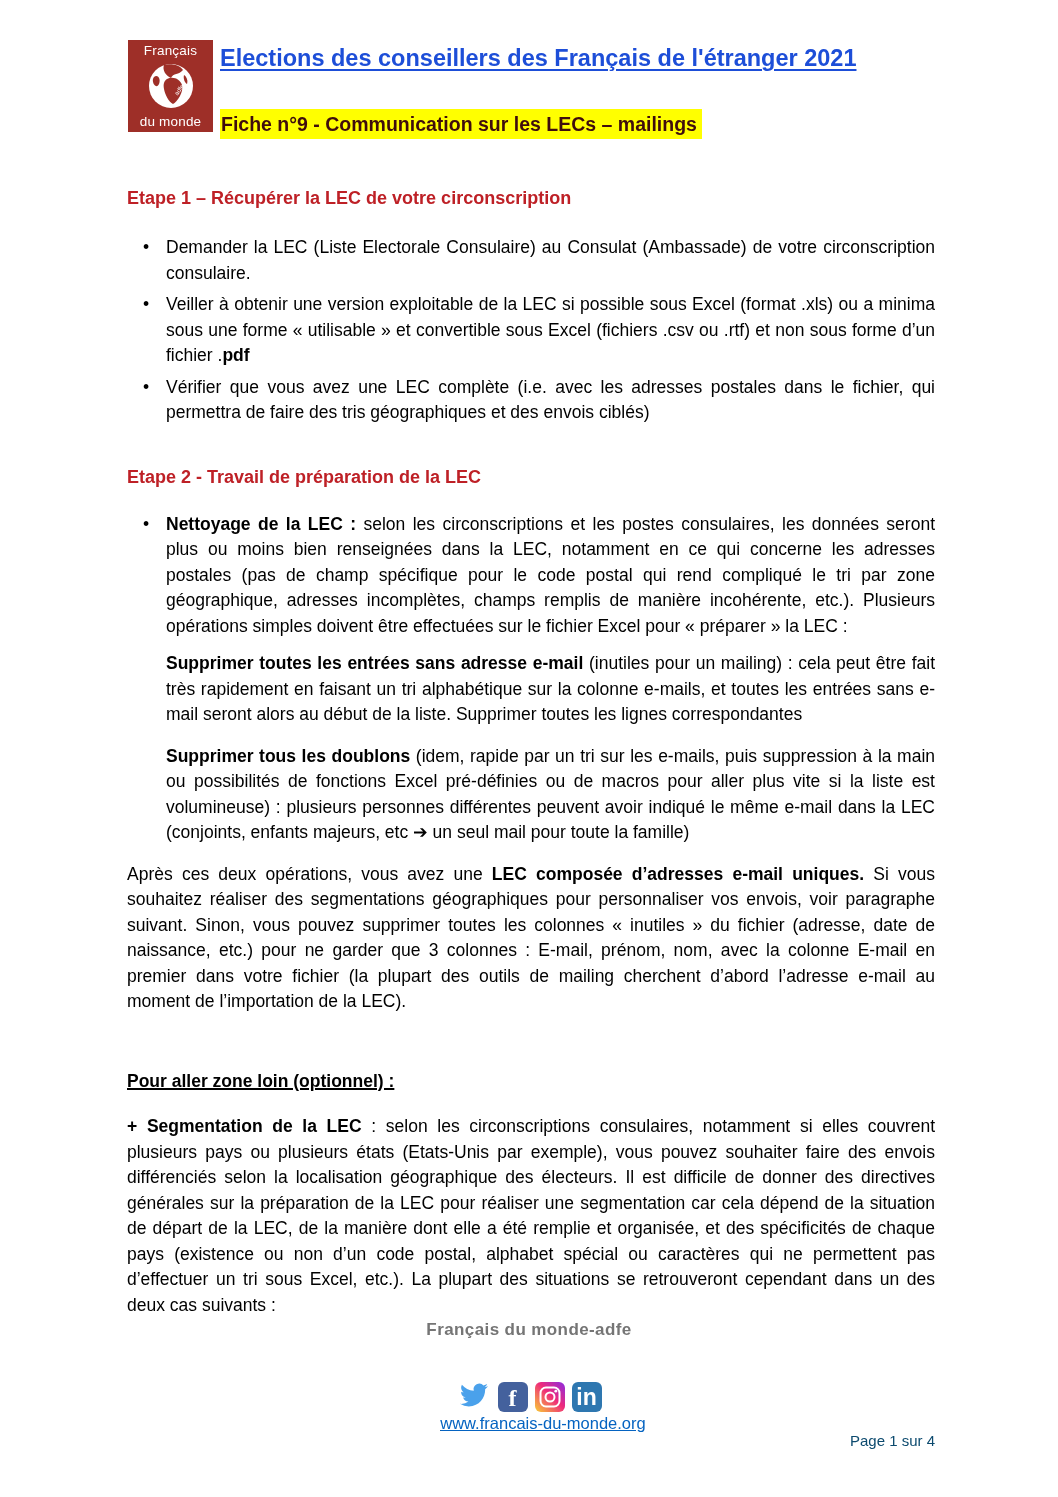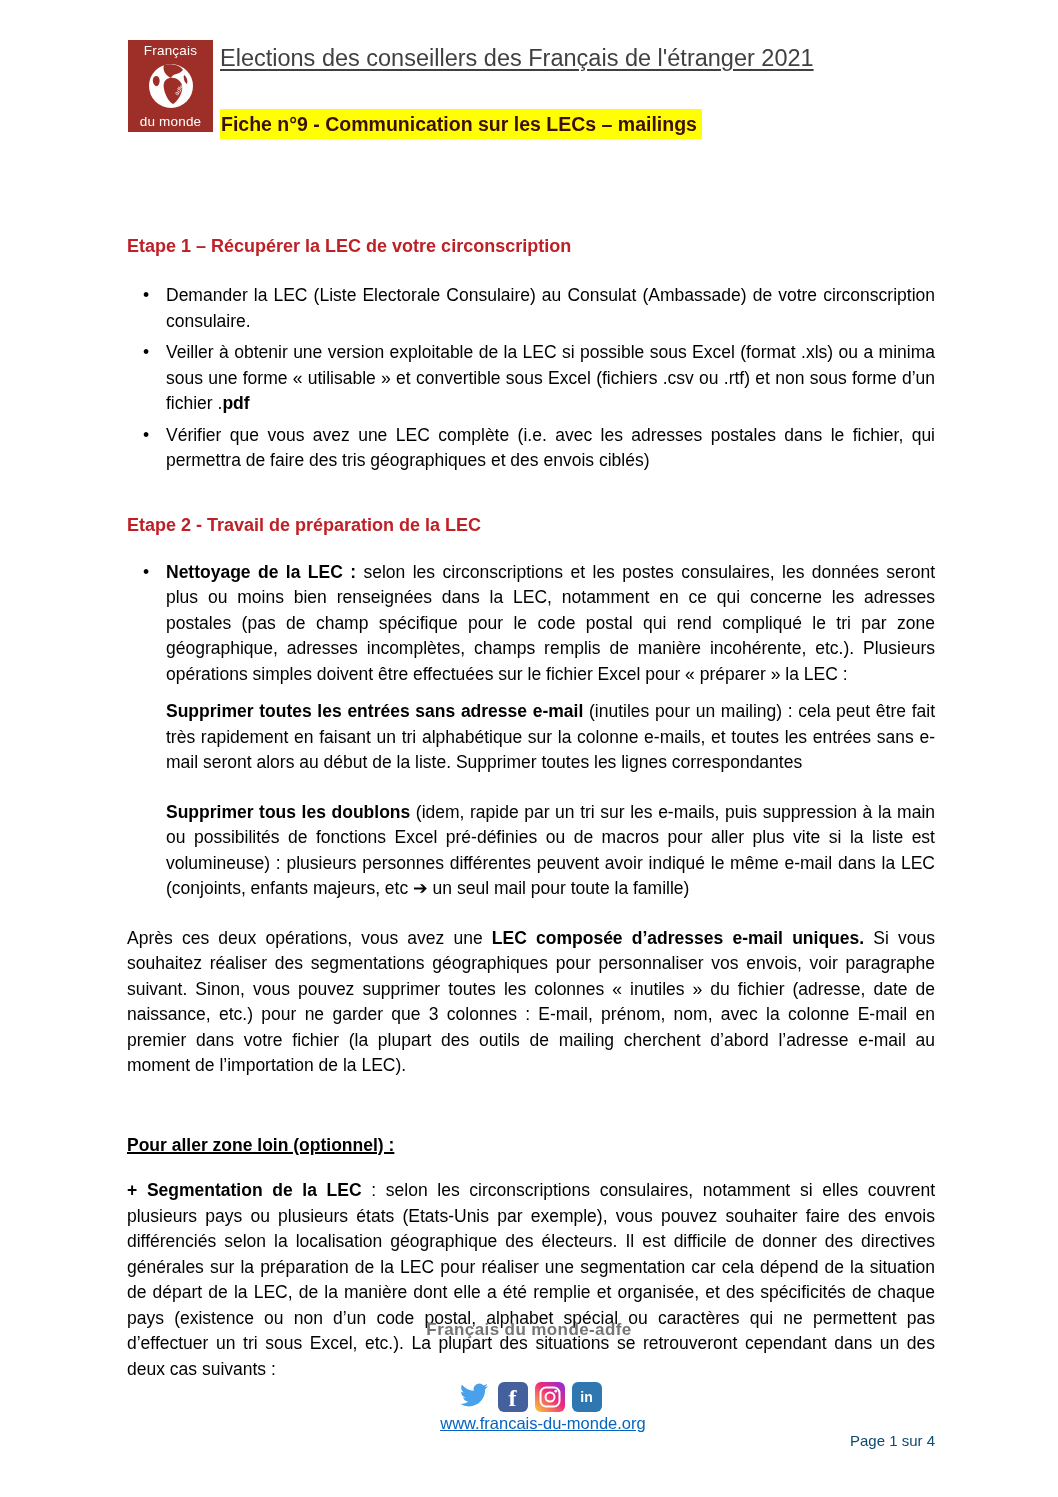--- a/index.html
+++ b/index.html
@@ -16,47 +16,47 @@
   .header { display:flex; padding:40px 123px 0 128px; }
   .logo {
     width:85px; height:92px; background:#9E2F28; color:#fff;
     display:flex; flex-direction:column; align-items:center; justify-content:space-between;
     padding:3px 2px; flex-shrink:0;
   }
   .logo .logo-line { font-size:13.5px; line-height:15px; letter-spacing:.2px; }
   .logo svg { display:block; }
   .titles { margin-left:7px; padding-top:3px; }
   .doc-title {
-    font-size:23.5px; font-weight:normal; color:#404040;
+    font-size:23.5px; font-weight:bold; color:#1d4ed8;
     text-decoration:underline; text-decoration-thickness:2px; text-underline-offset:3px;
     line-height:30px; white-space:nowrap;
   }
   .doc-subtitle {
     display:inline-block; margin-top:18px;
     background:#FFFF00; color:#3F0D0D;
     font-size:19.5px; font-weight:bold; line-height:24px;
     padding:3px 5px 3px 1px; white-space:nowrap;
   }
   
   .content { padding:0 123px 0 127px; }
   .etape-heading {
     color:#BE2026; font-weight:bold; font-size:18px; line-height:22px;
   }
-  .etape-heading.first { margin-top:96px; margin-bottom:26px; }
+  .etape-heading.first { margin-top:48px; margin-bottom:26px; }
   .etape-heading.second { margin-top:40px; margin-bottom:24px; }
   .body-text { font-size:17.5px; line-height:25.5px; text-align:justify; }
   ul.bullets { list-style:none; }
   ul.bullets li {
     position:relative; padding-left:39px; margin-bottom:6px;
     font-size:17.5px; line-height:25.5px; text-align:justify;
   }
   ul.bullets li .marker { position:absolute; left:16px; top:0; }
   .indented { margin-left:39px; }
   .mt12 { margin-top:12px; }
-  .mt16 { margin-top:24px; }
+  .mt16 { margin-top:16px; }
   .optional-heading {
     margin-top:54px; font-size:17.5px; line-height:25.5px; font-weight:bold;
     text-decoration:underline; text-decoration-thickness:1.5px;
   }
   .segmentation { margin-top:20px; }
   strong { font-weight:bold; }
   
   .footer-brand {
     position:absolute; top:1320px; left:0; width:100%;
     text-align:center; font-size:17px; font-weight:bold; color:#757575;
@@ -64,21 +64,21 @@
   }
   .social-row {
     position:absolute; top:1381px; left:0; width:100%;
     display:flex; justify-content:center; align-items:center; gap:7px;
   }
   .social-row .sq { width:30px; height:30px; border-radius:6px; display:flex; align-items:center; justify-content:center; }
   .fb { background:#44619D; }
   .fb .f-glyph { color:#fff; font-weight:bold; font-size:24px; font-family:"Liberation Serif", serif; transform:translateY(1px); }
   .ig { background:linear-gradient(45deg,#f9ce34 0%,#ee2a7b 55%,#8a2be2 100%); }
   .li-icon { background:#2E77B0; }
-  .li-icon .in-glyph { color:#fff; font-weight:bold; font-size:14px; letter-spacing:0; }
+  .li-icon .in-glyph { color:#fff; font-weight:bold; font-size:23px; letter-spacing:0; }
   .footer-link-wrap {
     position:absolute; top:1414px; left:14px; width:100%; text-align:center;text-decoration:underline;
   }
   .footer-link {
     font-size:16.5px; color:#0563C1; text-decoration:underline; font-weight:normal;
   }
   .page-number {
     position:absolute; top:1432px; right:123px;
     font-size:15px; color:#0c4a6e;
   }

